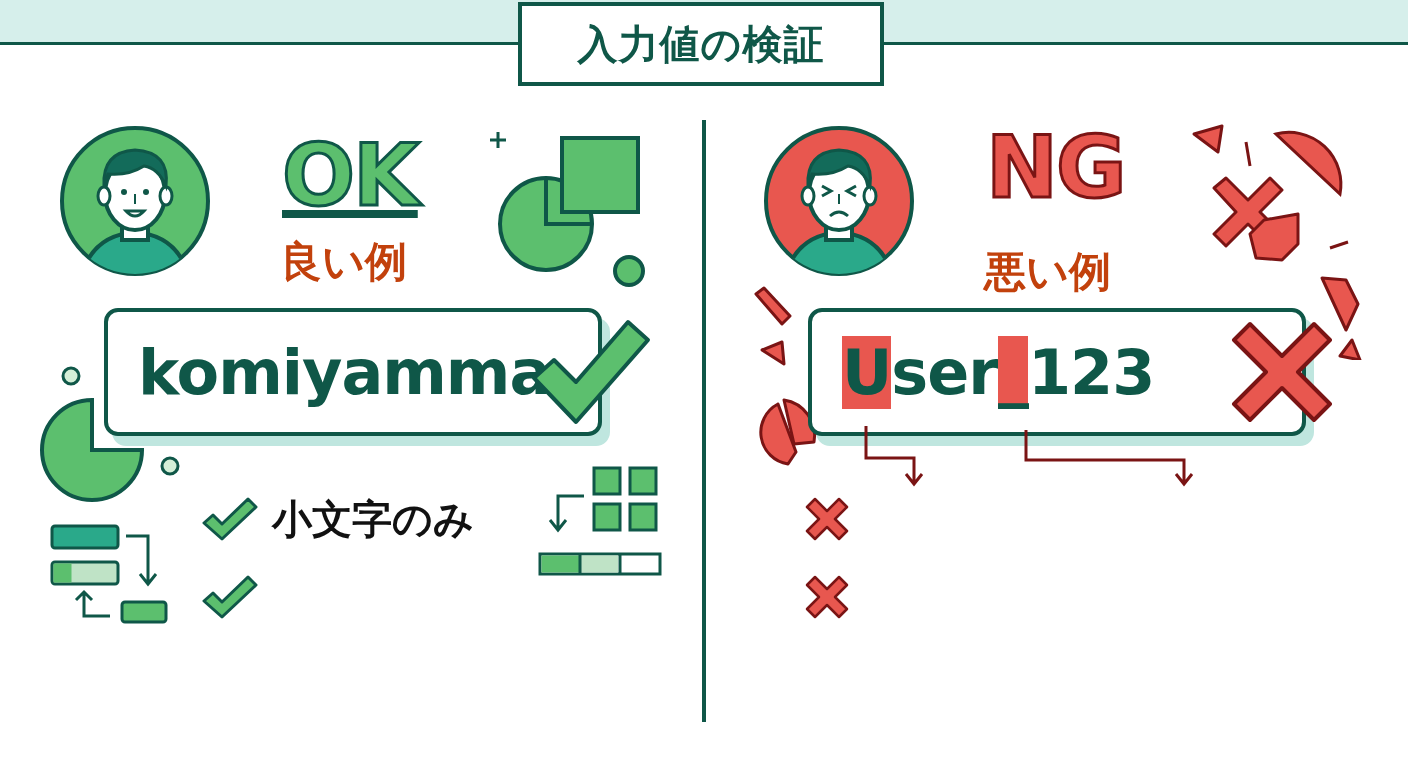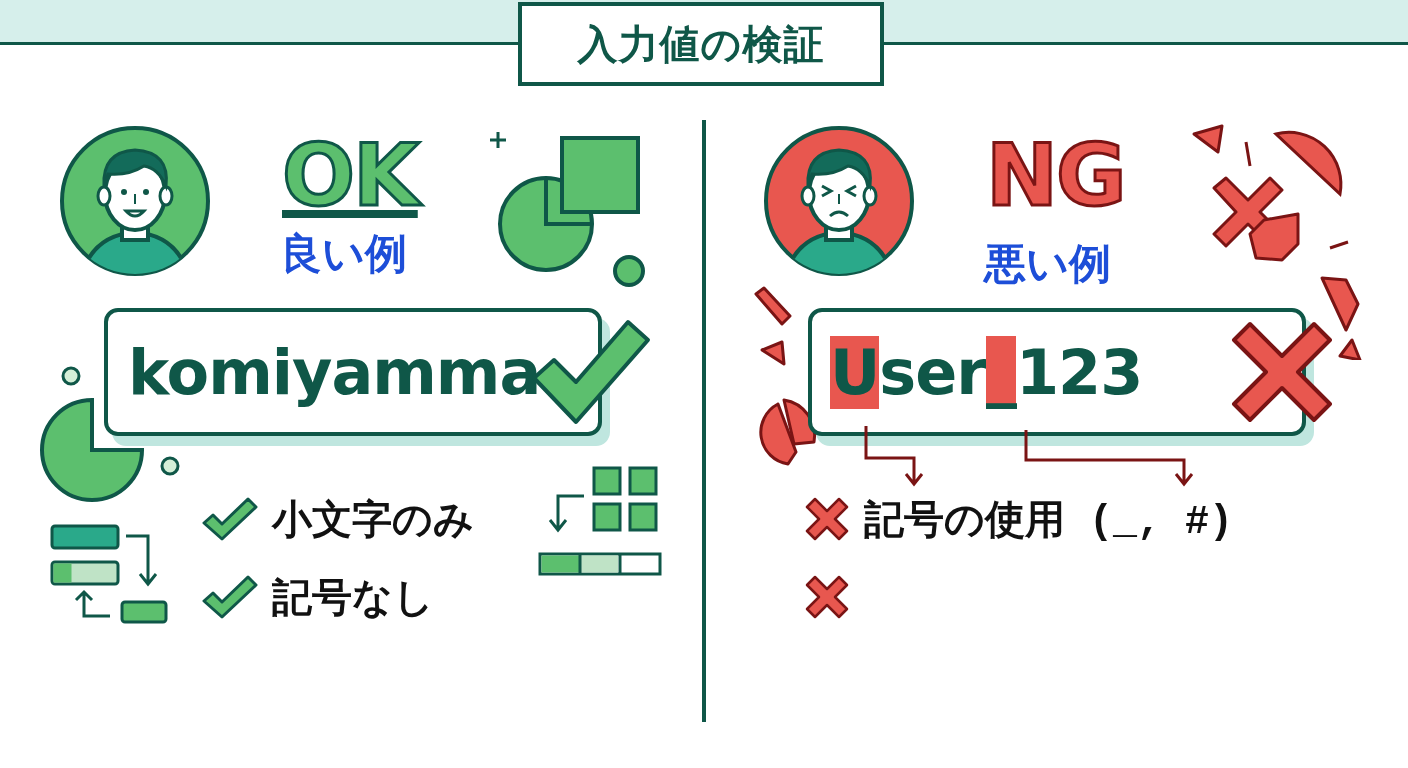--- a/index.html
+++ b/index.html
@@ -5,21 +5,21 @@
   html,body{margin:0;padding:0;}
   body{width:1408px;height:768px;position:relative;overflow:hidden;background:#ffffff;font-family:"DejaVu Sans","Liberation Sans",sans-serif;}
   .banner{position:absolute;left:0;top:0;width:1408px;height:42px;background:#d6efeb;border-bottom:3px solid #0f5748;}
   .title-box{position:absolute;left:518px;top:2px;width:366px;height:84px;background:#fff;border:4px solid #0f5748;border-radius:0;box-sizing:border-box;display:flex;align-items:center;justify-content:center;}
   .title-text{font-size:40px;font-weight:bold;color:#0f5748;letter-spacing:1px;}
   .divider{position:absolute;left:702px;top:120px;width:4px;height:602px;background:#0f5748;}
   .abs{position:absolute;}
   .big-label{font-size:86px;font-weight:bold;-webkit-text-stroke:3px;letter-spacing:-2px;line-height:1;}
   .ok-label{color:#5cbf6e;text-decoration:underline;-webkit-text-stroke-color:#0f5748;}
   .ng-label{color:#e8574f;-webkit-text-stroke-color:#7a1414;}
-  .sub-label{font-size:42px;font-weight:bold;color:#1d4ed8;}
+  .sub-label{font-size:42px;font-weight:bold;color:#c2410c;margin-top:8px;}
   .input-box{background:#fff;border:4px solid #0f5748;border-radius:14px;box-sizing:border-box;box-shadow:8px 10px 0 #bfe6df;display:flex;align-items:center;}
   .input-text{font-size:62px;font-weight:bold;color:#0f5748;letter-spacing:-1px;}
   .hl{background:#e8574f;}
   .list{position:absolute;}
   .list-item{display:flex;align-items:center;height:78px;}
   .list-item .txt{font-size:40px;font-weight:bold;color:#111;margin-left:14px;font-family:Liberation Mono, monospace;}
 </style>
 </head>
 <body>
 
@@ -63,21 +63,21 @@
     <path d="M66 52 L66 98 L112 98" fill="none" stroke="#0f5748" stroke-width="4"></path>
     <circle cx="149" cy="145" r="14" fill="#5cbf6e" stroke="#0f5748" stroke-width="4"></circle>
   </svg>
 
   <svg class="abs" style="left:38px;top:360px" width="150" height="150" viewBox="0 0 150 150">
     <circle cx="33" cy="16" r="8" fill="#d4efd7" stroke="#0f5748" stroke-width="3"></circle>
     <path d="M54 40 A50 50 0 1 0 104 90 L54 90Z" fill="#5cbf6e" stroke="#0f5748" stroke-width="4"></path>
     <circle cx="132" cy="106" r="8" fill="#d4efd7" stroke="#0f5748" stroke-width="3"></circle>
   </svg>
 
-  <div class="abs input-box" style="left:104px;top:308px;width:498px;height:128px;padding-left:20px">
+  <div class="abs input-box" style="left:104px;top:308px;width:498px;height:128px;padding-left:30px">
     <span class="input-text">komiyamma</span>
   </div>
   <svg class="abs" style="left:528px;top:316px" width="124" height="112" viewBox="0 0 124 112">
     <path d="M6 62 L26 44 L48 66 L100 6 L120 24 L48 106Z" fill="#5cbf6e" stroke="#0f5748" stroke-width="4" stroke-linejoin="round"></path>
   </svg>
 
   <svg class="abs" style="left:50px;top:522px" width="122" height="104" viewBox="0 0 122 104">
     <rect x="2" y="4" width="66" height="22" rx="3" fill="#2aa98a" stroke="#0f5748" stroke-width="3"></rect>
     <rect x="2" y="40" width="66" height="22" rx="3" fill="#bfe3c6" stroke="#0f5748" stroke-width="3"></rect>
     <rect x="3.5" y="41.5" width="18" height="19" fill="#5cbf6e"></rect>
@@ -102,21 +102,20 @@
     <div class="list-item">
       <svg width="56" height="44" viewBox="0 0 56 44">
           <path d="M2 26 L11 18 L20 27 L46 2 L54 10 L20 42Z" fill="#5cbf6e" stroke="#0f5748" stroke-width="3" stroke-linejoin="round"></path>
         </svg>
       <span class="txt">小文字のみ</span>
     </div>
     <div class="list-item">
       <svg width="56" height="44" viewBox="0 0 56 44">
           <path d="M2 26 L11 18 L20 27 L46 2 L54 10 L20 42Z" fill="#5cbf6e" stroke="#0f5748" stroke-width="3" stroke-linejoin="round"></path>
         </svg>
-      <span class="txt">記号なし</span>
     </div>
   </div>
 </section>
 
 <section>
 
   <svg class="abs" style="left:762px;top:124px" width="154" height="154" viewBox="0 0 154 154">
     <defs>
         <clipPath id="cl2">
           <circle cx="77" cy="77" r="73"></circle>
@@ -129,58 +128,57 @@
     </g>
     <ellipse cx="77" cy="70" rx="30" ry="36" fill="#fff" stroke="#0f5748" stroke-width="4"></ellipse>
     <ellipse cx="46" cy="72" rx="6" ry="9" fill="#fff" stroke="#0f5748" stroke-width="3"></ellipse>
     <ellipse cx="108" cy="72" rx="6" ry="9" fill="#fff" stroke="#0f5748" stroke-width="3"></ellipse>
     <path d="M46 62 Q44 28 77 26 Q112 28 108 62 Q100 44 86 42 Q70 52 50 50Z" fill="#136b5a" stroke="#0f5748" stroke-width="3"></path>
     <path d="M60 62 L69 67 L60 72 M94 62 L85 67 L94 72" fill="none" stroke="#0f5748" stroke-width="3"></path>
     <path d="M77 70 L77 80" stroke="#0f5748" stroke-width="2"></path>
     <path d="M68 92 Q77 84 86 92" fill="none" stroke="#0f5748" stroke-width="3"></path>
   </svg>
 
-  <div class="abs big-label ng-label" style="left:986px;top:132px">NG</div>
+  <div class="abs big-label ng-label" style="left:986px;top:124px">NG</div>
   <div class="abs sub-label" style="left:984px;top:236px">悪い例</div>
 
   <svg class="abs" style="left:1180px;top:120px" width="210" height="240" viewBox="0 0 210 240">
     <path d="M14 14 L42 6 L38 32Z" fill="#e8574f" stroke="#7a1414" stroke-width="3" stroke-linejoin="round"></path>
     <path d="M66 22 L70 46" stroke="#7a1414" stroke-width="3"></path>
     <path d="M96 14 A52 52 0 0 1 160 74 Z" fill="#e8574f" stroke="#7a1414" stroke-width="3"></path>
     <path d="M34 68 L46 58 L68 80 L90 58 L102 70 L80 92 L102 114 L90 126 L68 104 L46 126 L34 114 L56 92Z" fill="#e8574f" stroke="#7a1414" stroke-width="3" stroke-linejoin="round"></path>
     <path d="M84 100 L118 94 L118 124 L102 140 L76 138 L70 114Z" fill="#e8574f" stroke="#7a1414" stroke-width="3" stroke-linejoin="round"></path>
     <path d="M150 128 L168 122" stroke="#7a1414" stroke-width="3"></path>
     <path d="M142 158 L166 160 L178 184 L166 210Z" fill="#e8574f" stroke="#7a1414" stroke-width="3" stroke-linejoin="round"></path>
     <path d="M172 220 L180 240 L160 236Z" fill="#e8574f" stroke="#7a1414" stroke-width="3" stroke-linejoin="round"></path>
   </svg>
   <svg class="abs" style="left:744px;top:284px" width="90" height="190" viewBox="0 0 90 190">
     <path d="M12 10 L20 4 L46 32 L38 40Z" fill="#e8574f" stroke="#7a1414" stroke-width="3" stroke-linejoin="round"></path>
     <path d="M18 66 L38 58 L40 80Z" fill="#e8574f" stroke="#7a1414" stroke-width="3" stroke-linejoin="round"></path>
     <path d="M34 120 A32 32 0 0 0 44 180 L52 168Z" fill="#e8574f" stroke="#7a1414" stroke-width="3" stroke-linejoin="round"></path>
     <path d="M40 116 A36 36 0 0 1 70 158 L50 160Z" fill="#e8574f" stroke="#7a1414" stroke-width="3" stroke-linejoin="round"></path>
   </svg>
 
-  <div class="abs input-box" style="left:808px;top:308px;width:498px;height:128px;padding-left:18px">
+  <div class="abs input-box" style="left:808px;top:308px;width:498px;height:128px;padding-left:30px">
     <span class="input-text"><span class="hl">U</span><span>ser</span><span class="hl">_</span><span>123</span></span>
   </div>
   <svg class="abs" style="left:1230px;top:320px" width="104" height="104" viewBox="0 0 104 104">
     <path d="M4 20 L20 4 L52 36 L84 4 L100 20 L68 52 L100 84 L84 100 L52 68 L20 100 L4 84 L36 52Z" fill="#e8574f" stroke="#7a1414" stroke-width="4" stroke-linejoin="round"></path>
   </svg>
 
   <svg class="abs" style="left:850px;top:418px" width="350" height="70" viewBox="0 0 350 70">
     <path d="M16 8 V40 H64 V64 M56 56 L64 66 L72 56" fill="none" stroke="#7a1414" stroke-width="3"></path>
     <path d="M176 12 V42 H334 V64 M326 56 L334 66 L342 56" fill="none" stroke="#7a1414" stroke-width="3"></path>
   </svg>
 
   <div class="list" style="left:804px;top:480px">
     <div class="list-item">
       <svg width="46" height="46" viewBox="0 0 46 46">
           <path d="M3 11 L11 3 L23 15 L35 3 L43 11 L31 23 L43 35 L35 43 L23 31 L11 43 L3 35 L15 23Z" fill="#e8574f" stroke="#7a1414" stroke-width="2.5" stroke-linejoin="round"></path>
         </svg>
-      <span class="txt">記号の使用 (_, #)</span>
     </div>
     <div class="list-item">
       <svg width="46" height="46" viewBox="0 0 46 46">
           <path d="M3 11 L11 3 L23 15 L35 3 L43 11 L31 23 L43 35 L35 43 L23 31 L11 43 L3 35 L15 23Z" fill="#e8574f" stroke="#7a1414" stroke-width="2.5" stroke-linejoin="round"></path>
         </svg>
     </div>
   </div>
 </section>
 
 </body></html>

